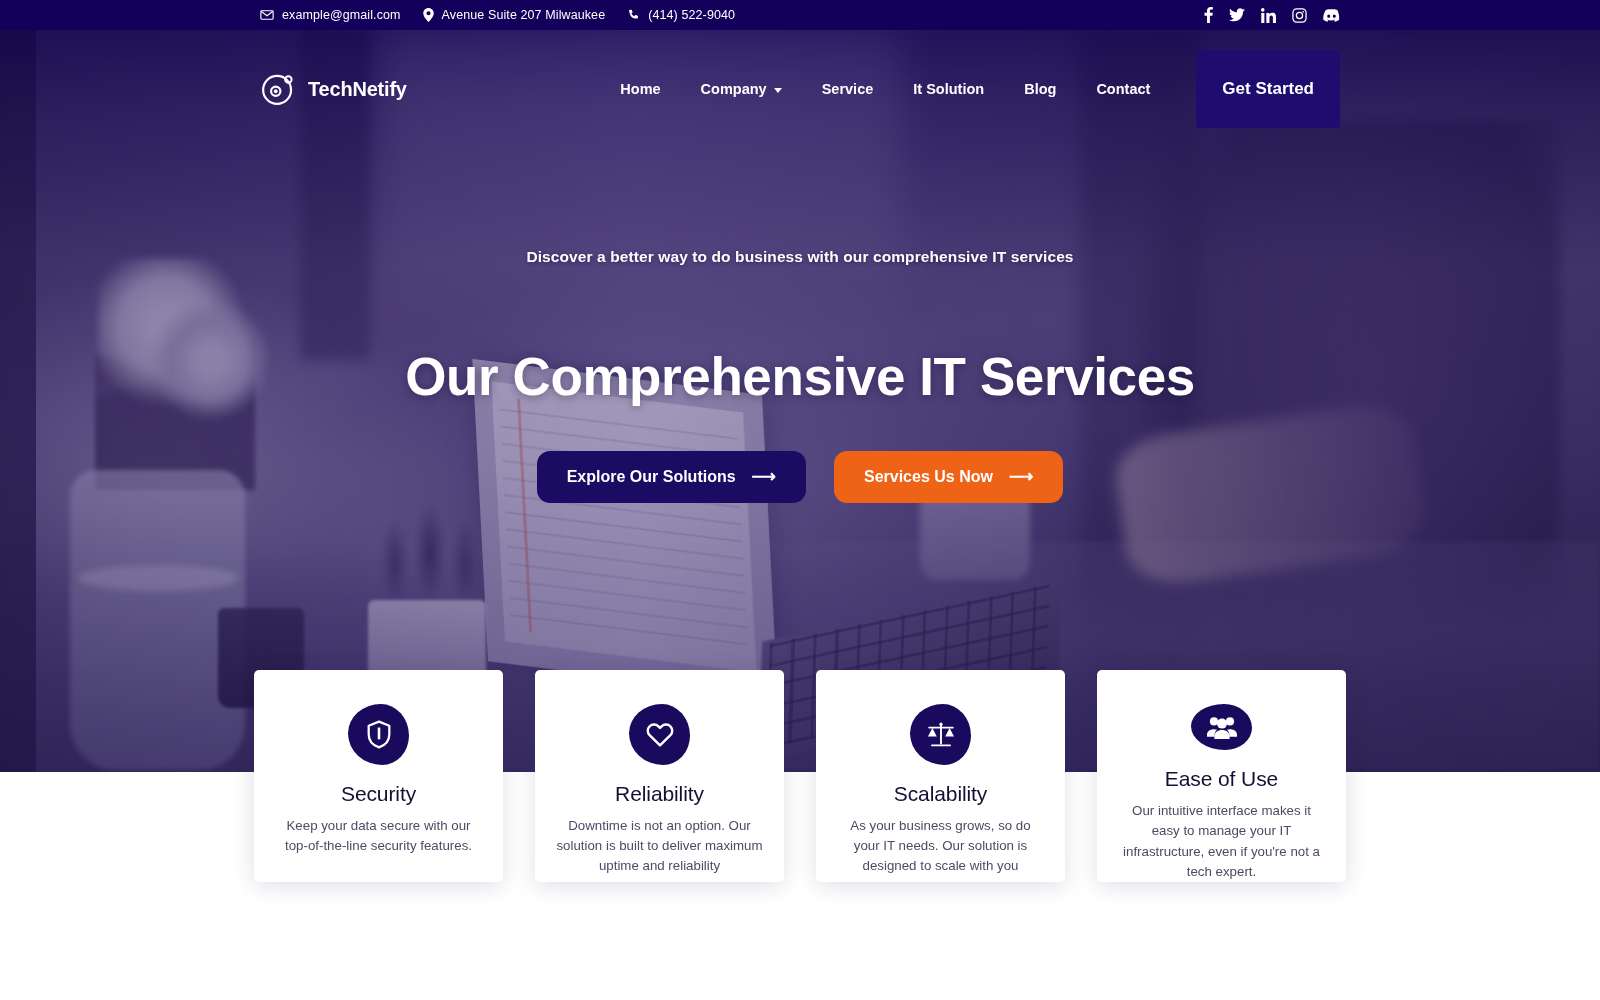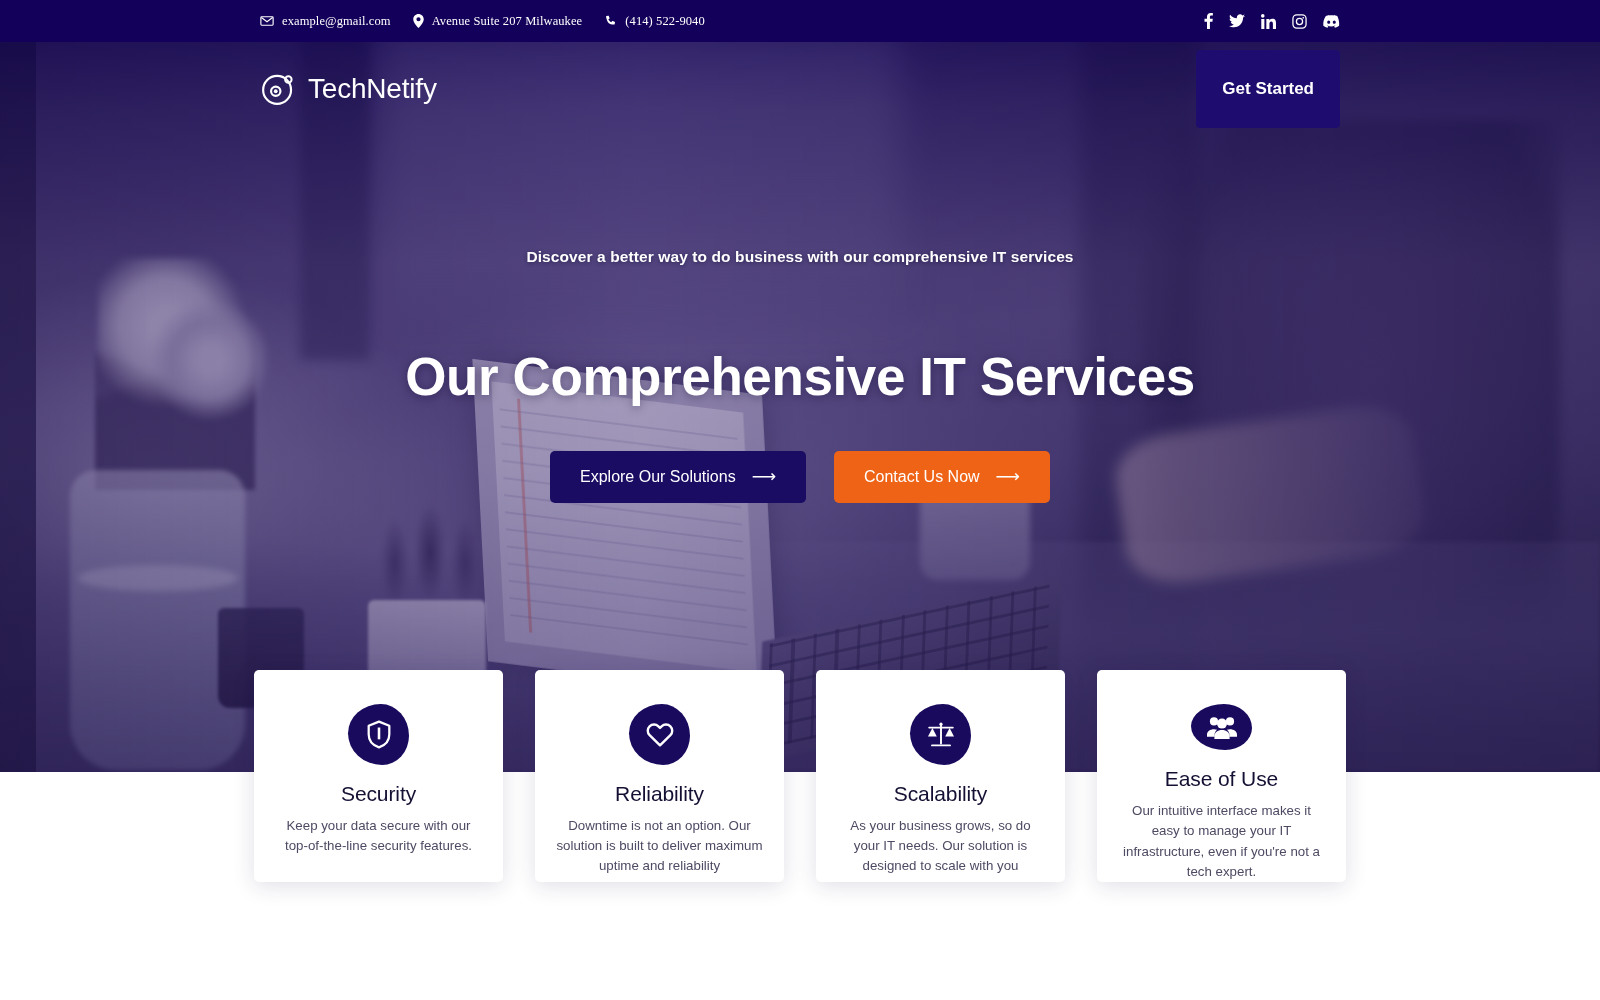--- a/index.html
+++ b/index.html
@@ -8,26 +8,25 @@
     font-family: "Liberation Sans", sans-serif;
     background:#ffffff;
     overflow:hidden;
     -webkit-font-smoothing:antialiased;
   }
   .page { position:relative; width:1600px; height:1000px; overflow:hidden; }
 
   
   .topbar {
     position:relative;
-    height:42px;
+    height:30px;
     background:#13005a;
     display:flex;
     align-items:center;
     z-index:30;
-    font-family:Liberation Serif, serif;
   }
   .topbar-inner {
     width:1080px; margin:0 auto;
     display:flex; align-items:center; justify-content:space-between;
   }
   .contact-list { display:flex; align-items:center; gap:22px; }
   .contact-item {
     display:flex; align-items:center; gap:8px;
     color:#ffffff; font-size:12.5px; letter-spacing:.1px;
     white-space:nowrap;
@@ -157,21 +156,21 @@
     position:absolute; top:45px; left:0; width:1600px; height:88px;
     z-index:25;
   }
   .nav-inner {
     width:1080px; margin:0 auto; height:88px;
     display:flex; align-items:center; justify-content:space-between;
   }
   .brand { display:flex; align-items:center; gap:12px; }
   .brand-mark { width:36px; height:36px; display:block; }
   .brand-text {
-    color:#ffffff; font-size:28px; font-weight:normal; letter-spacing:-.2px;text-align:right;
+    color:#ffffff; font-size:20px; font-weight:bold; letter-spacing:-.2px;text-align:right;
   }
   .nav-right { display:flex; align-items:center; }
   .nav-menu { display:flex; align-items:center; gap:0; }
   .nav-link {
     color:#ffffff; font-size:14.5px; font-weight:bold;
     padding:0 20px; white-space:nowrap; cursor:pointer;
     display:flex; align-items:center; gap:7px;
   }
   .caret {
     width:0; height:0; border-left:4px solid transparent; border-right:4px solid transparent;
@@ -199,22 +198,22 @@
   .hero-title {
     margin-top:22px;
     color:#ffffff; font-size:53px; font-weight:bold; line-height:1.12;
     text-align:center; letter-spacing:-.4px;
     text-shadow:0 2px 10px rgba(10,0,40,.35);
     max-width:860px;
   }
   .hero-btns { margin-top:44px; display:flex; gap:28px; }
   .btn {
     display:inline-flex; align-items:center; gap:16px;
-    font-size:16px; font-weight:normal; color:#fff;
-    padding:17px 30px; border-radius:5px; cursor:pointer; border:none;
+    font-size:16px; font-weight:bold; color:#fff;
+    padding:17px 30px; border-radius:13px; cursor:pointer; border:none;
     font-family:inherit; white-space:nowrap;
   }
   .btn-primary { background:#1a0b63; }
   .btn-orange  { background:#ef6317; }
   .btn .arr { font-size:17px; line-height:1; display:block; }
 
   
   .cards {
     position:absolute; top:670px; left:0; width:1600px;
     z-index:40;
@@ -354,39 +353,60 @@
             <circle cx="19" cy="21" r="15.5" stroke="#fff" stroke-width="2.4"></circle>
             <circle cx="17.5" cy="22.5" r="5.2" stroke="#fff" stroke-width="2.4"></circle>
             <circle cx="17.5" cy="22.5" r="2.1" fill="#fff"></circle>
             <circle cx="31.5" cy="9.5" r="3.6" stroke="#fff" stroke-width="2.2"></circle>
           </svg>
         </span>
         <span class="brand-text">TechNetify</span>
       </div>
 
       <div class="nav-right">
+        <nav class="nav-menu">
+          <span class="nav-link">
+            <span>Home</span>
+          </span>
+          <span class="nav-link">
+            <span>Company</span>
+            <i class="caret"></i>
+          </span>
+          <span class="nav-link">
+            <span>Service</span>
+          </span>
+          <span class="nav-link">
+            <span>It Solution</span>
+          </span>
+          <span class="nav-link">
+            <span>Blog</span>
+          </span>
+          <span class="nav-link">
+            <span>Contact</span>
+          </span>
+        </nav>
         <button class="btn-started">Get Started</button>
       </div>
 
     </div>
   </div>
 
   <div class="hero-content">
     <div class="hero-eyebrow">Discover a better way to do business with our comprehensive IT services</div>
     <h1 class="hero-title">
       <br>
       <span>Our Comprehensive IT Services</span>
     </h1>
     <div class="hero-btns">
       <button class="btn btn-primary">
         <span>Explore Our Solutions</span>
         <span class="arr">⟶</span>
       </button>
       <button class="btn btn-orange">
-        <span>Contact Us Now</span>
+        <span>Services Us Now</span>
         <span class="arr">⟶</span>
       </button>
     </div>
   </div>
 
   <div class="cards">
 
     <div class="card">
       <div class="card-icon">
         <svg width="26" height="29" viewBox="0 0 24 27" fill="none" stroke="#fff" stroke-width="2.1" stroke-linejoin="round">

